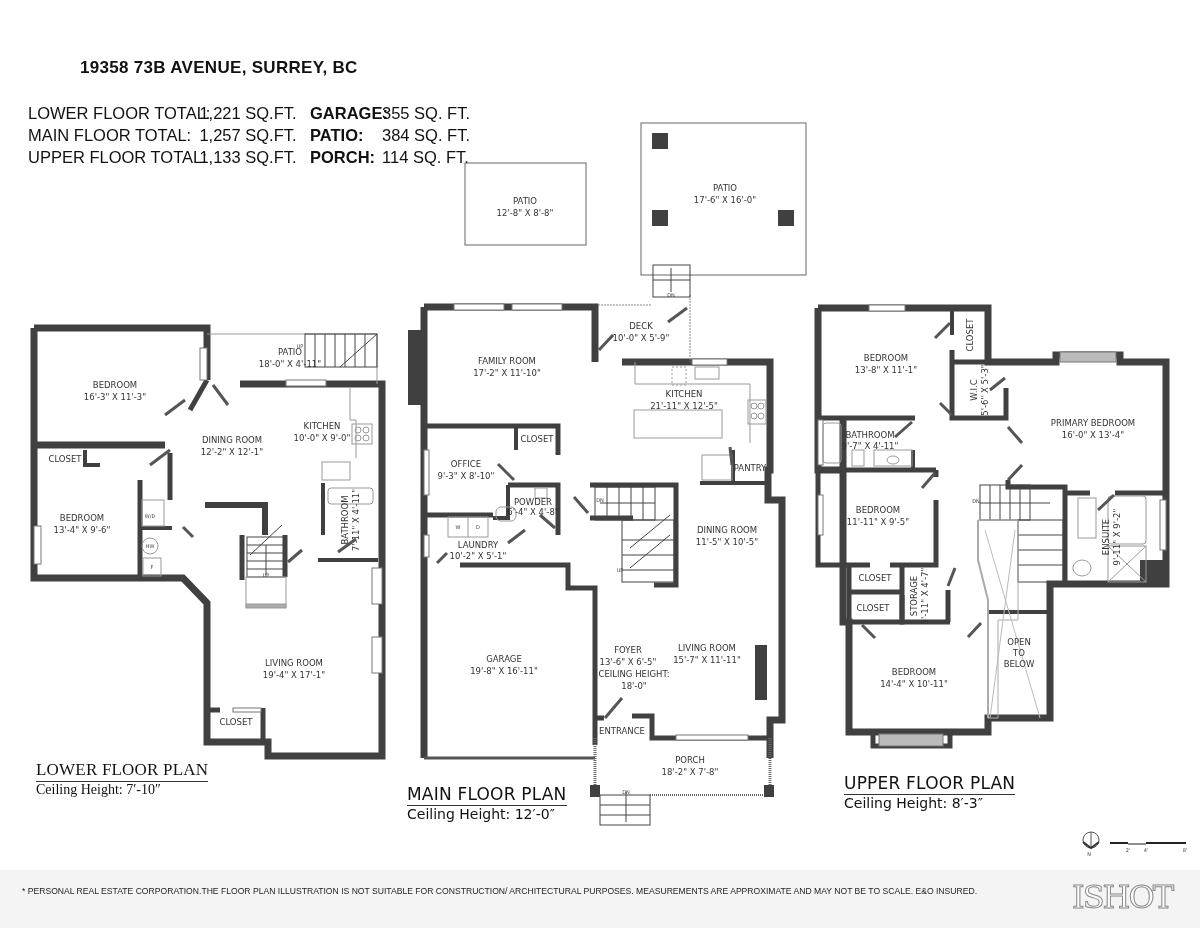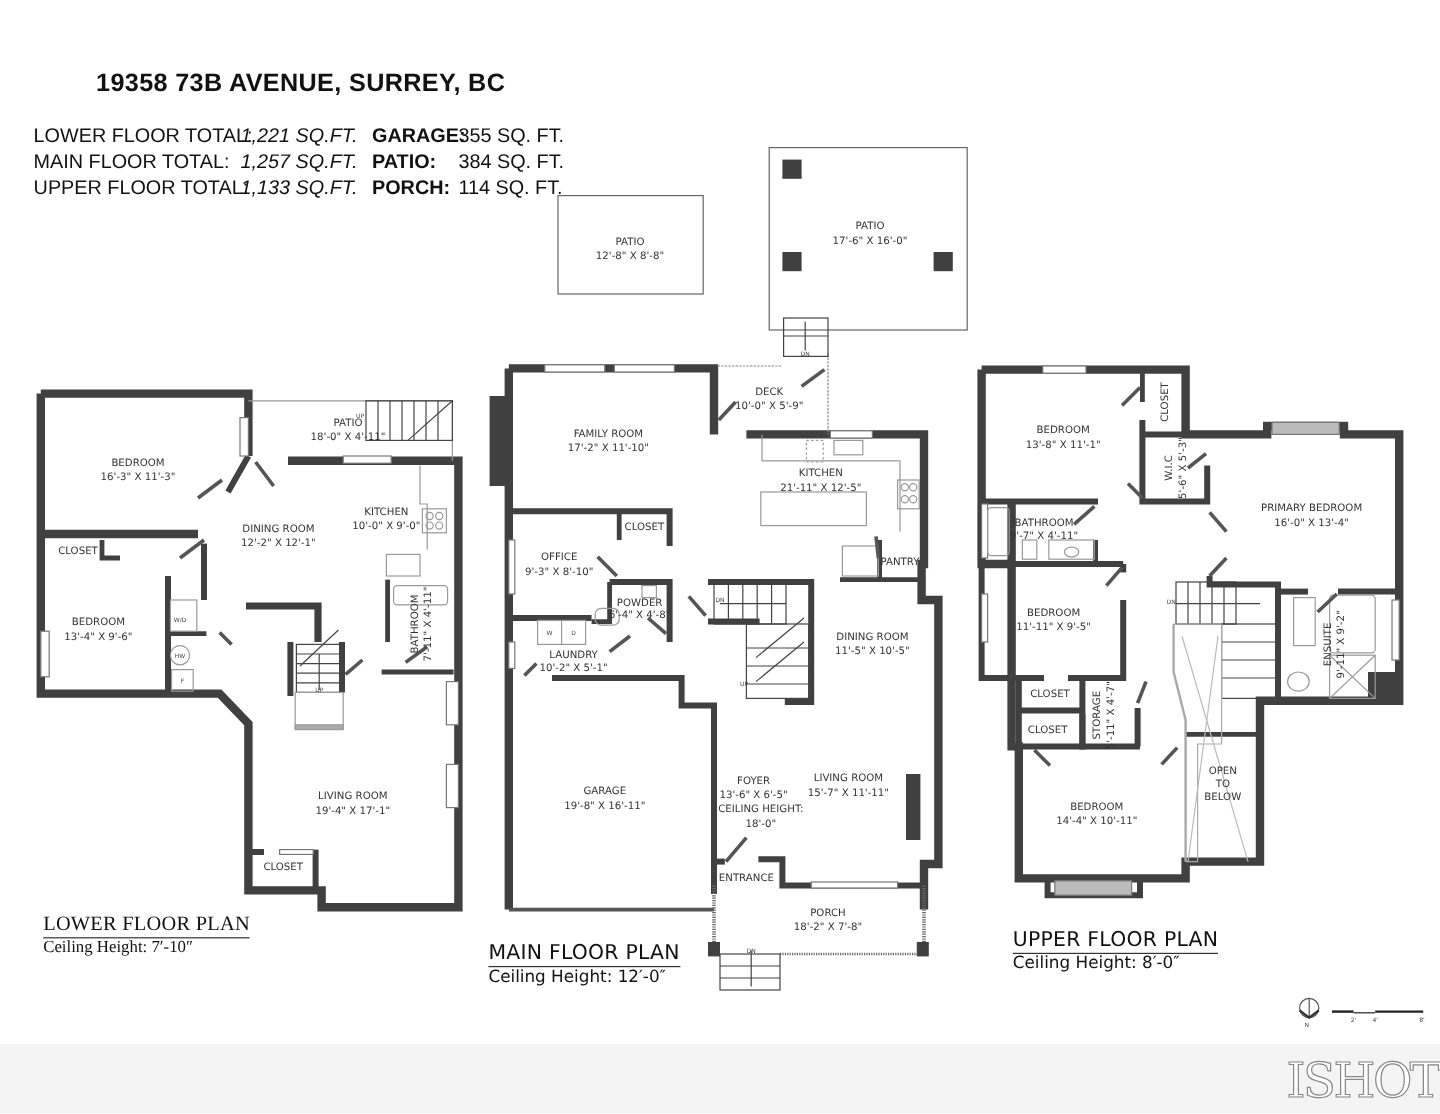--- a/index.html
+++ b/index.html
@@ -1,34 +1,34 @@
 <!DOCTYPE html>
 <html><head>
 <meta charset="utf-8">
 <style>
   html,body{margin:0;padding:0;background:#fff;}
   body{width:1200px;height:928px;position:relative;overflow:hidden;font-family:"Liberation Sans",sans-serif;color:#111;}
-  .title{position:absolute;left:80px;top:58px;font-size:21px;font-weight:bold;letter-spacing:0.3px;}
+  .title{position:absolute;left:80px;top:58px;font-size:17px;font-weight:bold;letter-spacing:0.3px;}
   .stats{position:absolute;left:28px;top:102px;font-size:16.5px;line-height:22px;}
   .stats .row{display:flex;white-space:nowrap;}
   .stats .c1{width:170px;}
-  .stats .c2{width:100px;text-align:right;font-style:italic;}
+  .stats .c2{width:100px;text-align:center;}
   .stats .c3{width:72px;padding-left:12px;font-weight:bold;}
   .stats .c4{width:80px;text-align:right;}
   .stats .row.total{font-weight:bold;}
   .stats .row.total .c3,.stats .row.total .c4{font-weight:normal;}
   svg.plan{position:absolute;left:0;top:0;}
   .rl{font-family:"DejaVu Sans",sans-serif;font-size:8.5px;fill:#333;text-anchor:middle;}
   .rs{font-family:"DejaVu Sans",sans-serif;font-size:5px;fill:#444;text-anchor:middle;}
   .ft{position:absolute;font-family:"DejaVu Sans",sans-serif;}
   .ft .name{font-size:17px;letter-spacing:0.2px;border-bottom:1px solid #333;padding-bottom:1px;}
   .ft .ceil{font-size:14px;}
   .footer{position:absolute;left:0;top:870px;width:1200px;height:58px;background:#f4f4f4;}
   .footer .txt{position:absolute;left:22px;top:14px;font-size:8.6px;line-height:14px;color:#222;}
-  .logo{position:absolute;left:1072px;top:878px;font-family:"DejaVu Serif",serif;font-size:40px;color:#fff;-webkit-text-stroke:1px #888;letter-spacing:-2px;}
+  .logo{position:absolute;left:1072px;top:878px;font-family:"DejaVu Serif",serif;font-size:32px;color:#fff;-webkit-text-stroke:1px #888;letter-spacing:-2px;}
 </style>
 </head>
 <body>
 
 <div class="title">19358 73B AVENUE, SURREY, BC</div>
 
 <div class="stats">
   <div class="row">
     <span class="c1">LOWER FLOOR TOTAL:</span>
     <span class="c2">1,221 SQ.FT.</span>
@@ -423,20 +423,21 @@
 <div class="ft" style="left:36px;top:760px;font-family:Liberation Serif, serif;">
   <div class="name">LOWER FLOOR PLAN</div>
   <div class="ceil">Ceiling Height: 7′-10″</div>
 </div>
 <div class="ft" style="left:407px;top:784px;">
   <div class="name">MAIN FLOOR PLAN</div>
   <div class="ceil">Ceiling Height: 12′-0″</div>
 </div>
 <div class="ft" style="left:844px;top:773px;">
   <div class="name">UPPER FLOOR PLAN</div>
-  <div class="ceil">Ceiling Height: 8′-0″</div>
+  <div class="ceil">Ceiling Height: 8′-3″</div>
 </div>
 
 <div class="footer">
   <div class="txt">
+    <div>* PERSONAL REAL ESTATE CORPORATION.THE FLOOR PLAN ILLUSTRATION IS NOT SUITABLE FOR CONSTRUCTION/ ARCHITECTURAL PURPOSES. MEASUREMENTS ARE APPROXIMATE AND MAY NOT BE TO SCALE. E&amp;O INSURED.</div>
   </div>
 </div>
 <div class="logo">ISHOT</div>
 
 </body></html>

